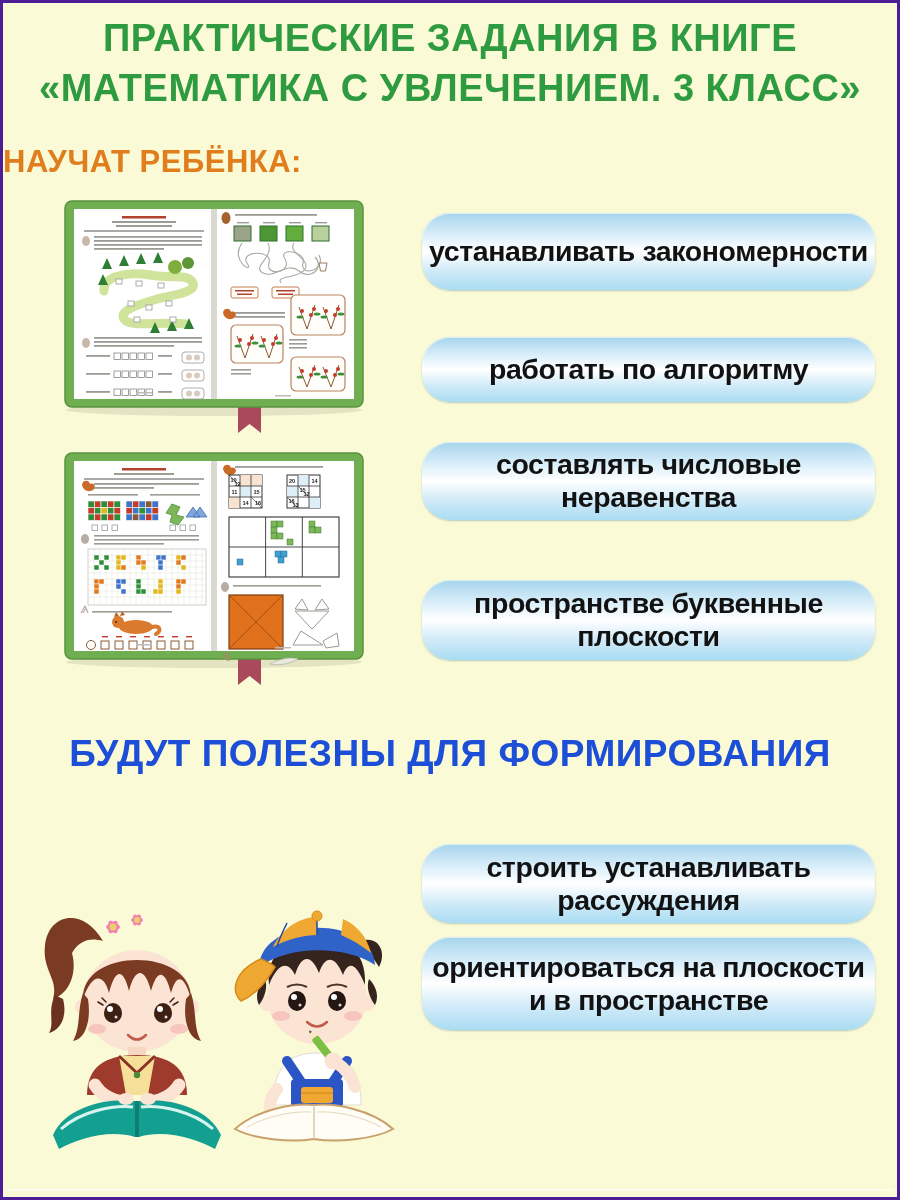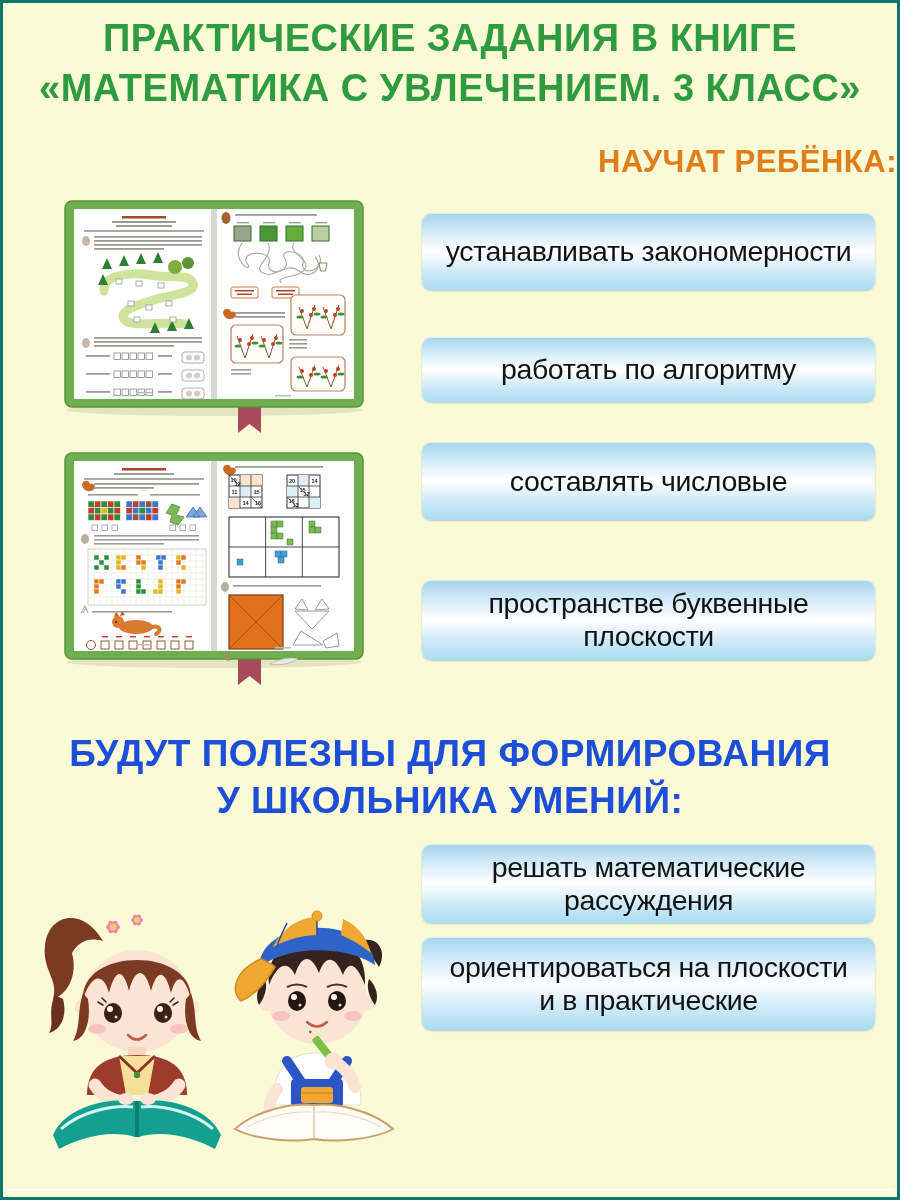--- a/index.html
+++ b/index.html
@@ -1,34 +1,34 @@
 <!DOCTYPE html>
 <html><head>
 <meta charset="utf-8">
 <style>
   html,body{margin:0;padding:0;background:#ffffff;}
   .poster{
     position:relative;width:900px;height:1200px;box-sizing:border-box;
-    background:#fafad6;border:3px solid #0f766e;overflow:hidden;
+    background:#fafad6;border:3px solid #4c1d95;overflow:hidden;
     font-family:"Liberation Sans",sans-serif;
   }
   .inner-hairline{position:absolute;left:4px;right:4px;bottom:6px;height:2px;background:#fdfdf0;opacity:.95;}
   .title-block{position:absolute;top:10px;left:0;width:100%;text-align:center;
     color:#2f9b40;font-weight:700;font-size:38px;line-height:50px;letter-spacing:.5px;}
-  .subtitle-teach{position:absolute;top:141px;left:0;width:100%;text-align:right;
+  .subtitle-teach{position:absolute;top:141px;left:0;width:100%;text-align:left;
     color:#e07e1e;font-weight:700;font-size:31px;letter-spacing:.5px;}
   .heading-useful{position:absolute;top:727px;left:0;width:100%;text-align:center;
     color:#1d4ed8;font-weight:700;font-size:37px;line-height:47px;letter-spacing:.5px;}
   .pill{
     position:absolute;left:419px;width:453px;box-sizing:border-box;
-    border-radius:9px;
+    border-radius:28px;
     background:linear-gradient(180deg,#a6d4ec 0%,#d9eefa 28%,#ffffff 50%,#d2ebf8 74%,#a9dcf2 100%);
     box-shadow:0 1px 2px rgba(90,130,155,.4), inset 0 1px 0 rgba(255,255,255,.6);
     display:flex;flex-direction:column;align-items:center;justify-content:center;
-    font-weight:400;font-size:28.5px;line-height:33px;color:#121212;text-align:center;
+    font-weight:700;font-size:28.5px;line-height:33px;color:#121212;text-align:center;
     letter-spacing:-0.4px;
   }
   .pill span{display:block;}
   .illus{position:absolute;}
   .illus svg{display:block;width:100%;height:100%;}
   .pg-line{fill:#9c9c94;}
   .pg-line-red{fill:#b0432f;}
 </style>
 </head>
 <body>
@@ -463,38 +463,38 @@
   <div class="pill" style="top:210px;height:77px">
     <span>устанавливать закономерности</span>
     <span></span>
   </div>
   <div class="pill" style="top:334px;height:65px">
     <span>работать по алгоритму</span>
     <span></span>
   </div>
   <div class="pill" style="top:439px;height:78px">
     <span>составлять числовые</span>
+    <span>неравенства</span>
   </div>
   <div class="pill" style="top:577px;height:80px">
     <span>пространстве буквенные</span>
     <span>плоскости</span>
   </div>
 
   <div class="heading-useful">
     <div>БУДУТ ПОЛЕЗНЫ ДЛЯ ФОРМИРОВАНИЯ</div>
-    <div>У ШКОЛЬНИКА УМЕНИЙ:</div>
   </div>
 
   <div class="pill" style="top:841px;height:79px">
-    <span>решать математические</span>
+    <span>строить устанавливать</span>
     <span>рассуждения</span>
   </div>
   <div class="pill" style="top:934px;height:93px">
     <span>ориентироваться на плоскости</span>
-    <span>и в практические</span>
+    <span>и в пространстве</span>
   </div>
 
   <div class="illus" style="left:22px;top:896px;width:212px;height:252px">
     <svg viewBox="0 0 212 252">
       <path d="M78 42 C58 8 24 14 20 46 C17 72 34 80 28 100 C46 94 52 72 47 54 C54 42 64 38 78 42 Z" fill="#7b3a22"></path>
       <path d="M30 96 C22 112 30 124 24 134 C38 130 42 114 38 100 Z" fill="#6b3120"></path>
       <g>
         <g transform="translate(88,28)" fill="#f47fb0">
           <ellipse rx="7" ry="3.5"></ellipse>
             <ellipse rx="7" ry="3.5" transform="rotate(60)"></ellipse>

